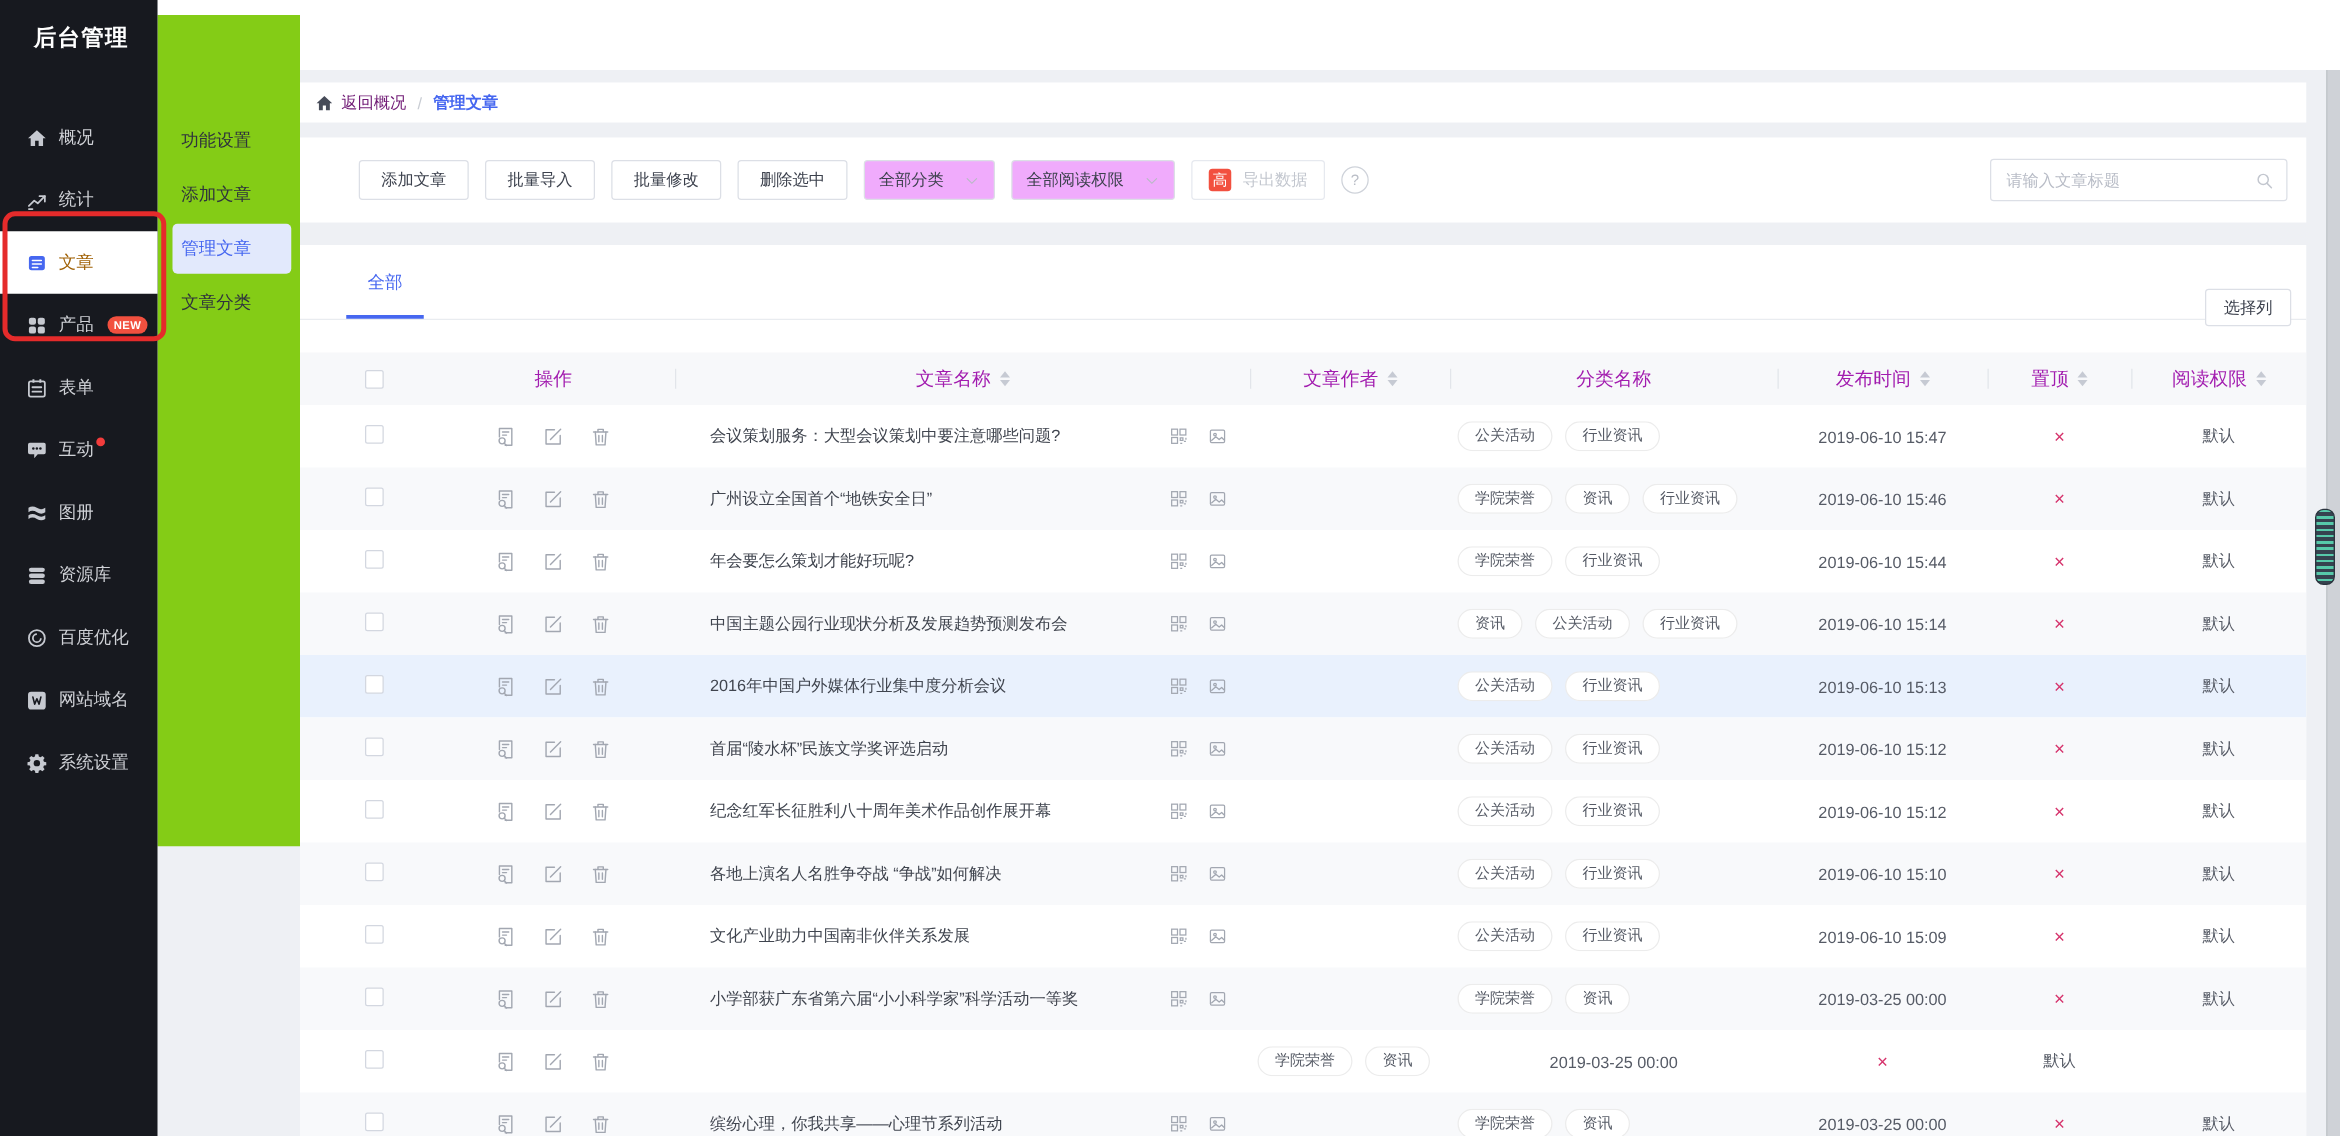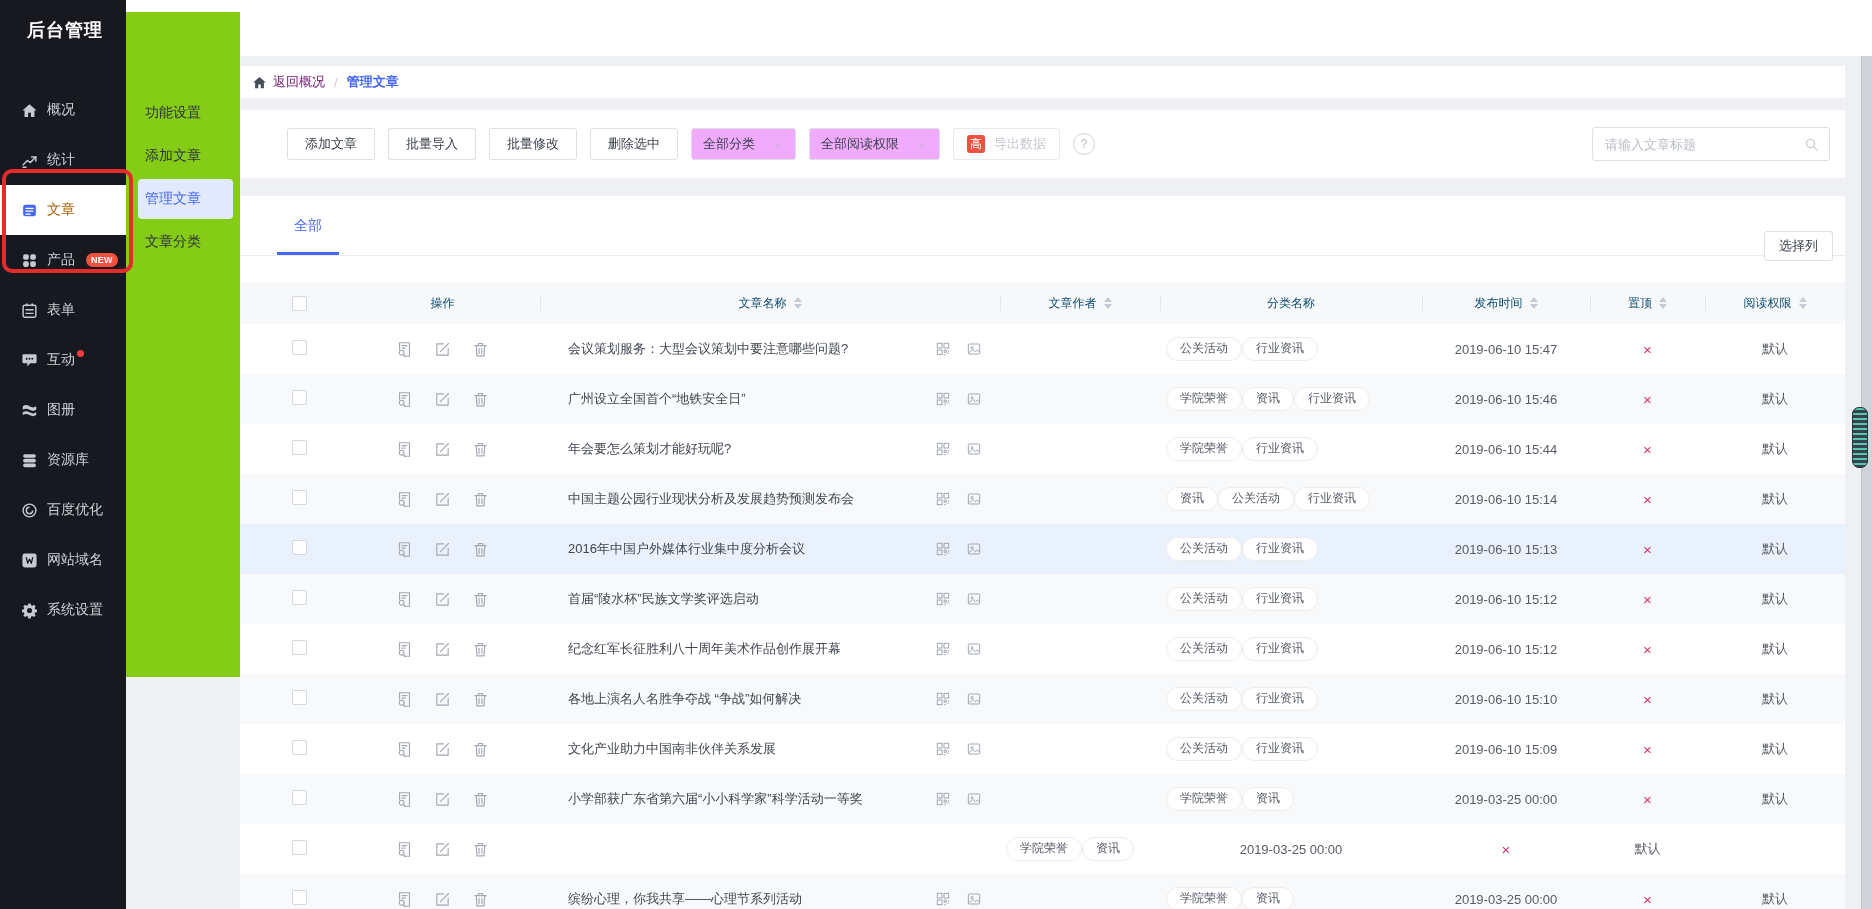--- a/index.html
+++ b/index.html
@@ -72,21 +72,21 @@
   .table-card{position:absolute;left:240px;top:196px;width:1605px;height:713px;background:#fff;overflow:hidden;}
   .tabrow{height:59px;border-bottom:1px solid #e9ecf0;position:relative;}
   .tab{position:absolute;left:37px;top:0;height:56px;line-height:58px;padding:0 17px;color:#4667f0;
        font-size:14px;border-bottom:3px solid #4667f0;cursor:pointer;}
   .colbtn{position:absolute;right:12px;top:14px;height:30px;line-height:28px;padding:0 14px;
           border:1px solid #dcdfe6;border-radius:3px;font-size:13px;color:#3c414d;background:#fff;
           box-sizing:border-box;cursor:pointer;font-family:inherit;margin-top:21px;}
 
   .grid-cols{display:grid;grid-template-columns:105px 195px 460px 160px 262px 168px 115px 1fr;align-items:center;}
   .thead{margin-top:26px;height:42px;background:#f7f8fa;}
-  .th{font-size:12px;color:#0c4a6e;display:flex;align-items:center;justify-content:center;
+  .th{font-size:15px;color:#a21caf;display:flex;align-items:center;justify-content:center;
       position:relative;height:100%;}
   .th.dv::before{content:'';position:absolute;left:0;top:13px;bottom:13px;width:1px;background:#e2e5ea;}
   .th-check{justify-content:flex-start;padding-left:52px;box-sizing:border-box;}
   .sort{display:inline-flex;flex-direction:column;gap:2px;margin-left:7px;cursor:pointer;}
   .sort i{width:0;height:0;border-left:4px solid transparent;border-right:4px solid transparent;display:block;}
   .sort .up{border-bottom:5px solid #c6cad3;}
   .sort .down{border-top:5px solid #c6cad3;}
 
   .tr{height:50px;font-size:13px;color:#3e434e;}
   .tr:nth-child(even){background:#f8f9fb;}
@@ -95,21 +95,21 @@
   .checkbox{width:15px;height:15px;border:1px solid #d3d7e0;border-radius:2px;background:#fff;
             display:inline-block;cursor:pointer;box-sizing:border-box;}
   .td-actions{display:flex;justify-content:center;gap:21px;color:#a2a7b1;}
   .act-ico{width:17px;height:17px;display:inline-flex;cursor:pointer;}
   .act-ico svg{width:100%;height:100%;}
   .td-name{display:flex;align-items:center;padding-left:28px;padding-right:18px;box-sizing:border-box;min-width:0;}
   .title{flex:1;color:#40454f;white-space:nowrap;overflow:hidden;text-overflow:ellipsis;cursor:pointer;}
   .mini-icons{display:flex;gap:15px;color:#a2a7b1;flex:0 0 auto;margin-left:12px;}
   .mini-ico{width:16px;height:16px;display:inline-flex;cursor:pointer;}
   .mini-ico svg{width:100%;height:100%;}
-  .td-cat{display:flex;padding-left:6px;align-items:center;overflow:hidden;}
+  .td-cat{display:flex;gap:10px;padding-left:6px;align-items:center;overflow:hidden;}
   .tag{border:1px solid #ececec;border-radius:13px;padding:4px 13px;font-size:12px;color:#565b66;
        background:#fff;line-height:1.1;white-space:nowrap;}
   .td-date{text-align:center;color:#565b66;}
   .td-top{text-align:center;color:#d6336c;font-size:15px;cursor:pointer;}
   .td-perm{text-align:center;color:#565b66;}
 
   
   .scroll-track{position:absolute;right:0;top:56px;width:11px;height:853px;background:#cfd2d7;
                 border-left:1px solid #bfc3c8;box-sizing:border-box;cursor:pointer;}
   .scroll-thumb{position:absolute;right:4px;top:407px;width:16px;height:61px;border-radius:7px;

